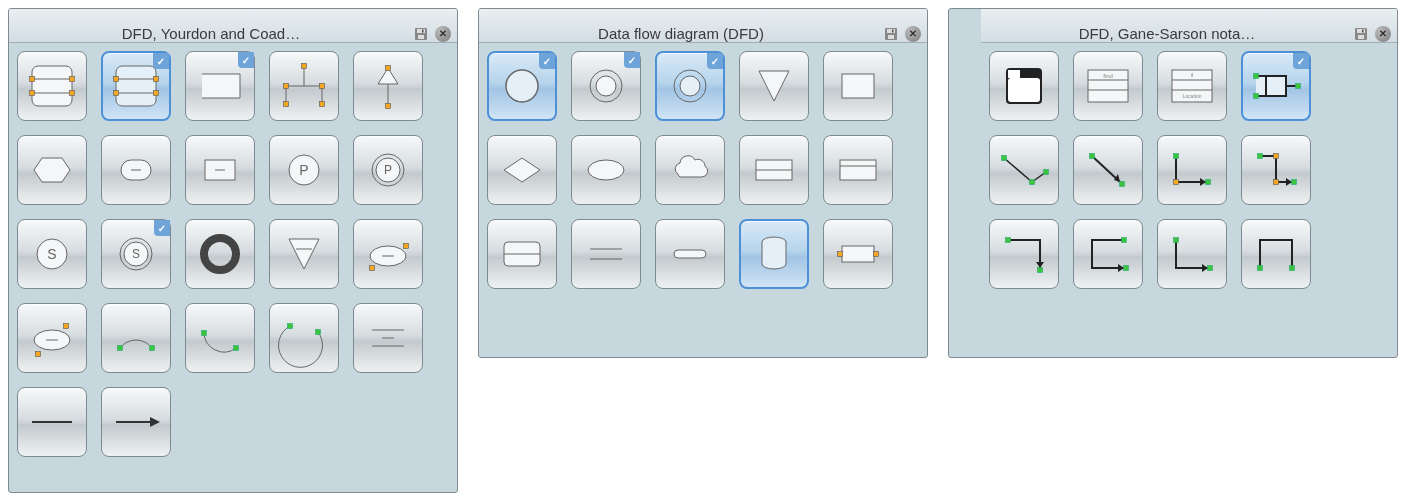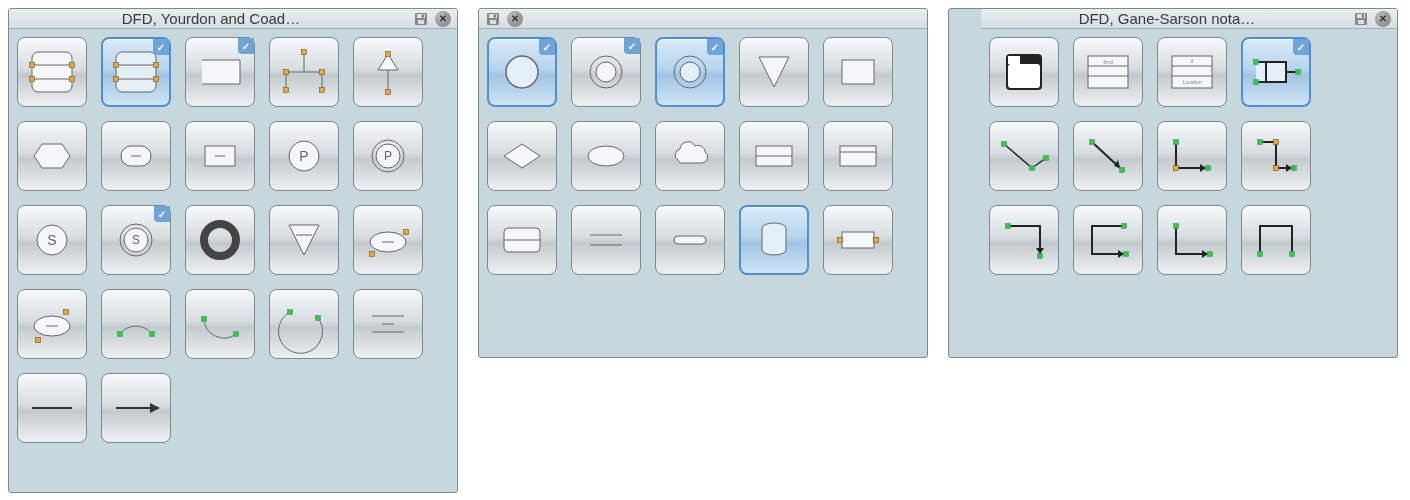--- a/index.html
+++ b/index.html
@@ -16,23 +16,23 @@
     background: #c6d7de;
     border: 1px solid #7f8a90;
     border-radius: 3px;
     overflow: hidden;
   }
   .panel-a { width: 450px; height: 485px; }
   .panel-b { width: 450px; height: 350px; }
   .panel-c { width: 450px; height: 350px; padding-left: 32px; }
 
   .titlebar {
-    height: 20px;
+    height: 34px;
     display: flex;
-    align-items: center;
+    align-items: flex-end;
     background: linear-gradient(#e9eff1, #d3dde3);
     border-bottom: 1px solid #9fb0b8;
     padding: 0 6px;
     gap: 6px;
   }
   .title {
     flex: 1;
     text-align: center;
     font-size: 15px;
     color: #3a3a3a;
@@ -258,20 +258,21 @@
       <div class="shape-btn">
         <svg width="60" height="60" viewBox="0 0 60 60">
           <line x1="10" y1="30" x2="44" y2="30" stroke="#333" stroke-width="2"></line>
            <polygon points="44,25 54,30 44,35" fill="#333"></polygon>
         </svg>
       </div>
     </div>
   </div>
 <div class="panel panel-b">
     <div class="titlebar">
+    <span class="title">Data flow diagram (DFD)</span>
     <span class="title-icon">
         <svg width="14" height="14" viewBox="0 0 14 14">
   <rect x="1" y="1" width="12" height="12" fill="#888" rx="1"></rect>
   <rect x="3" y="2" width="8" height="4" fill="#ddd"></rect>
   <rect x="4" y="8" width="6" height="4" fill="#ddd"></rect>
   <rect x="8" y="2.5" width="1.5" height="3" fill="#555"></rect>
 </svg>
       </span>
     <span class="close-btn">
         <span class="close-x">✕</span>

